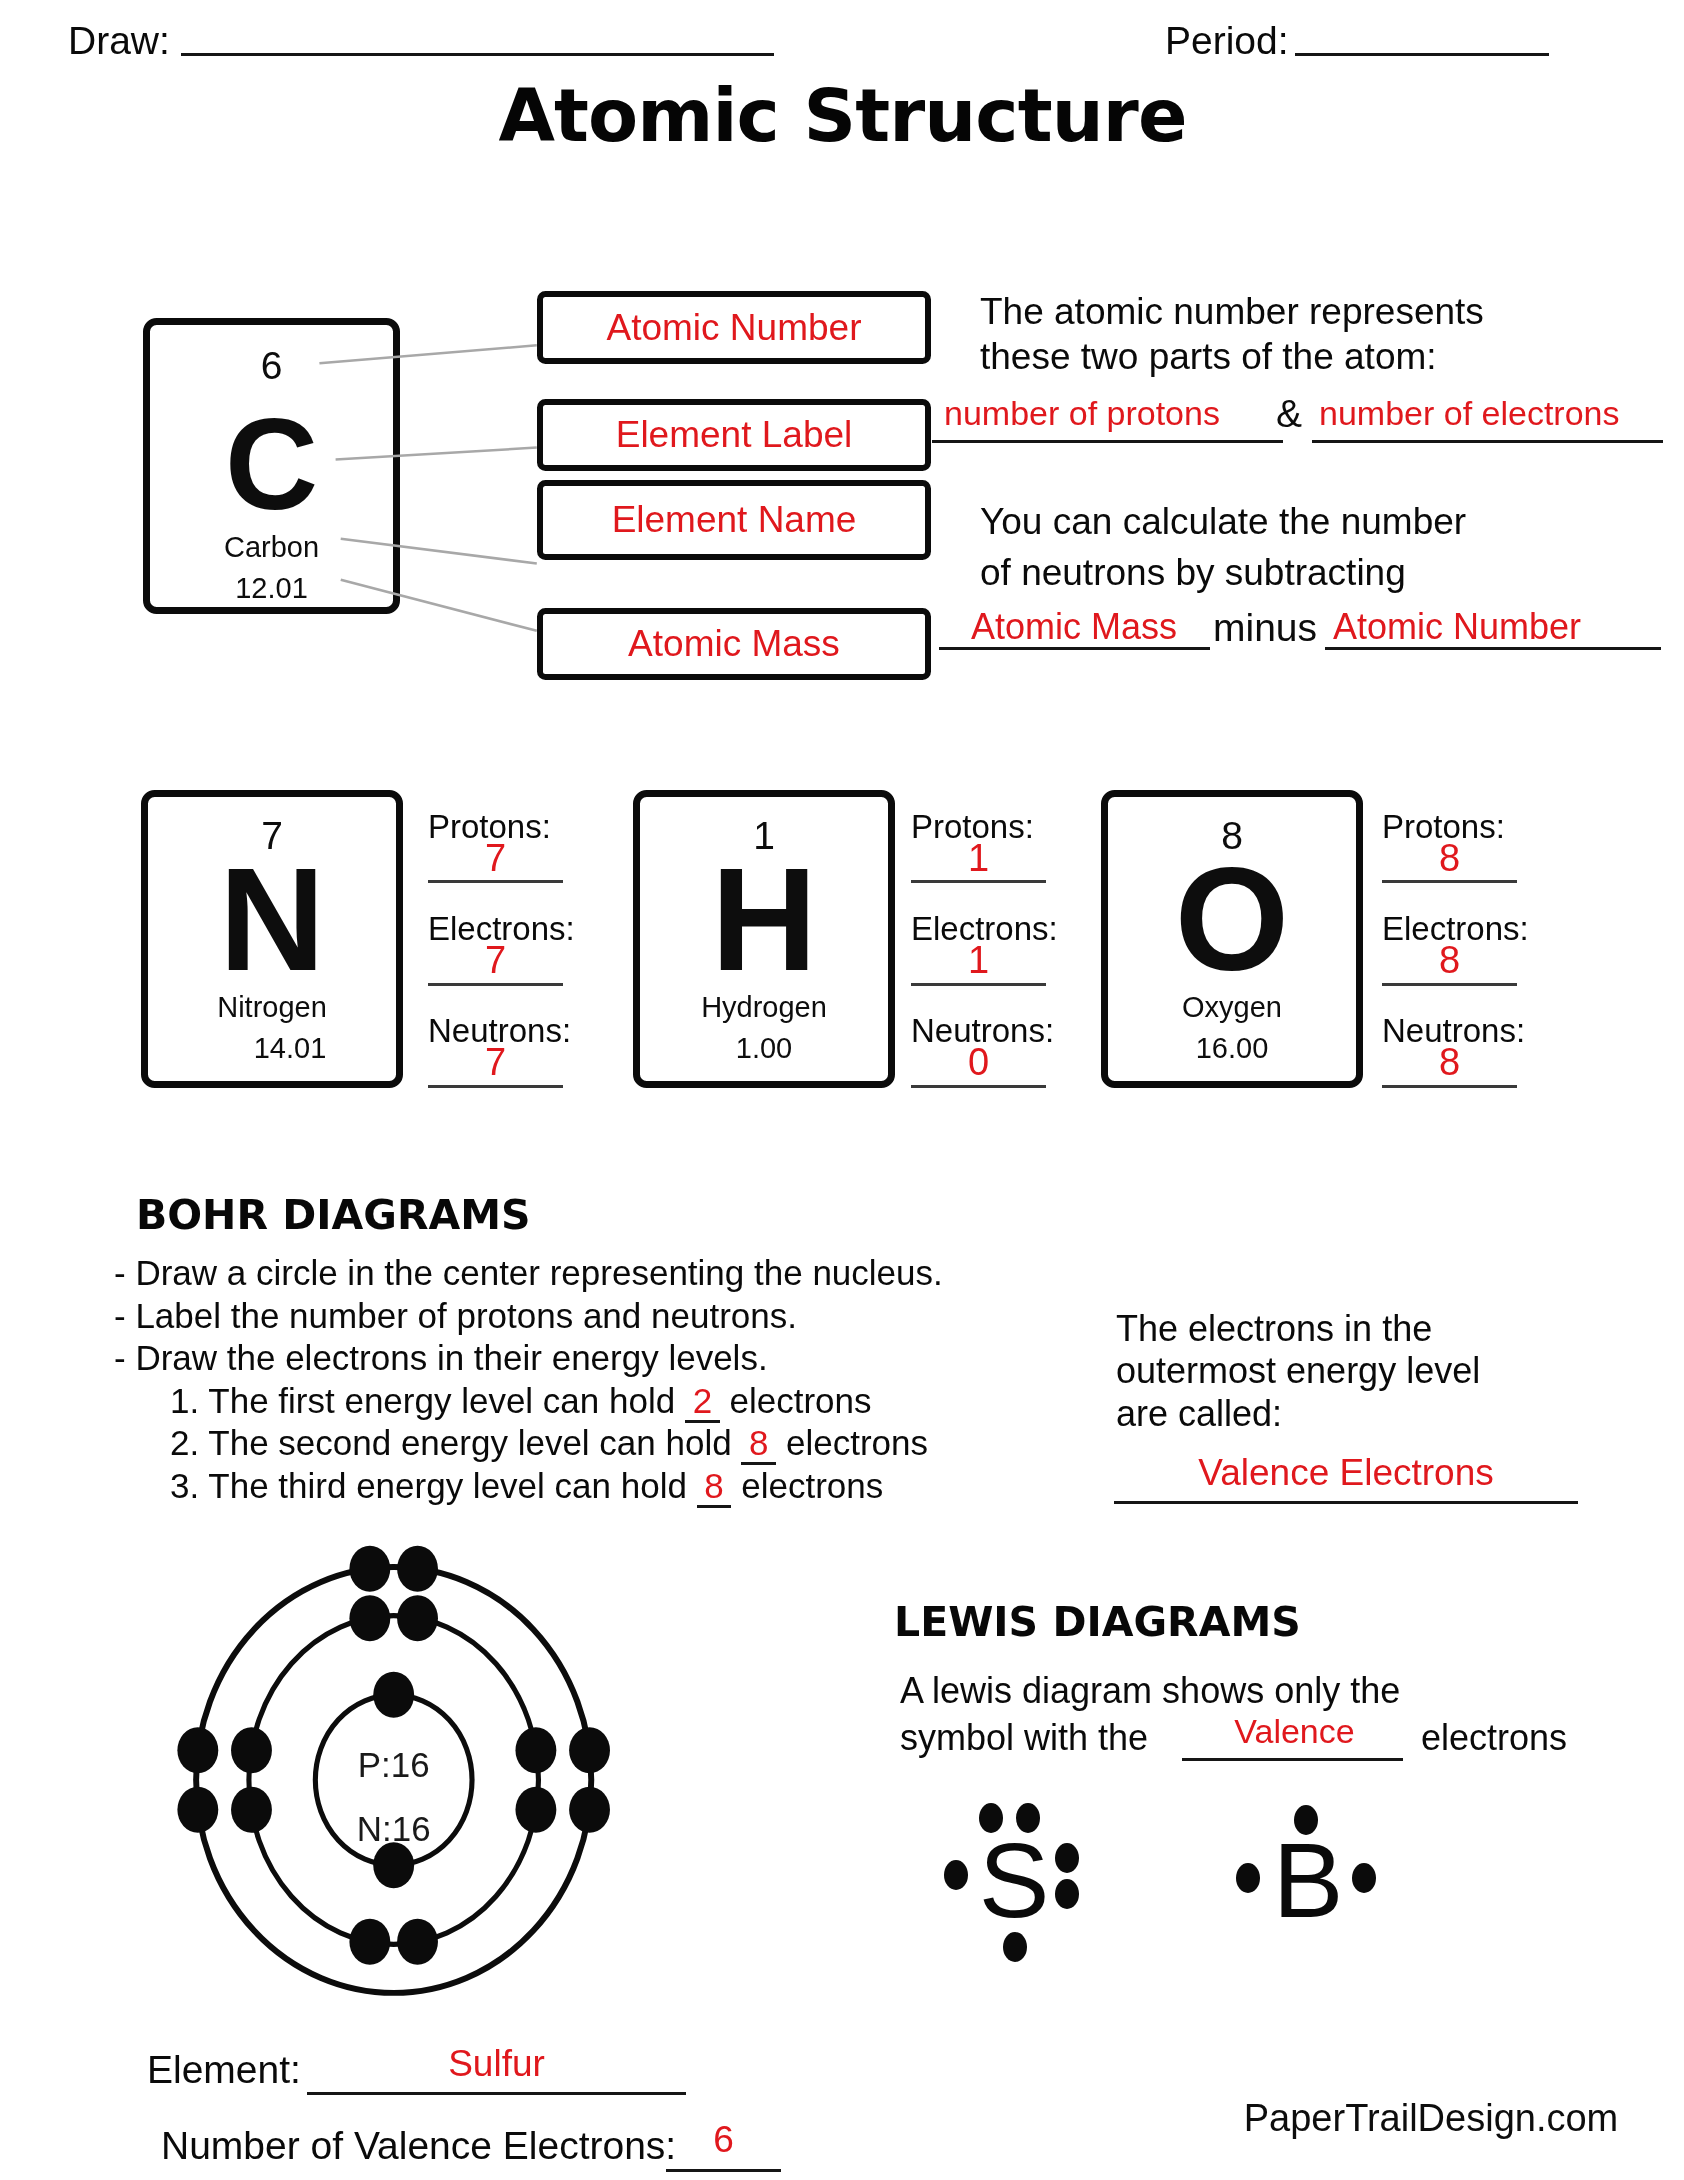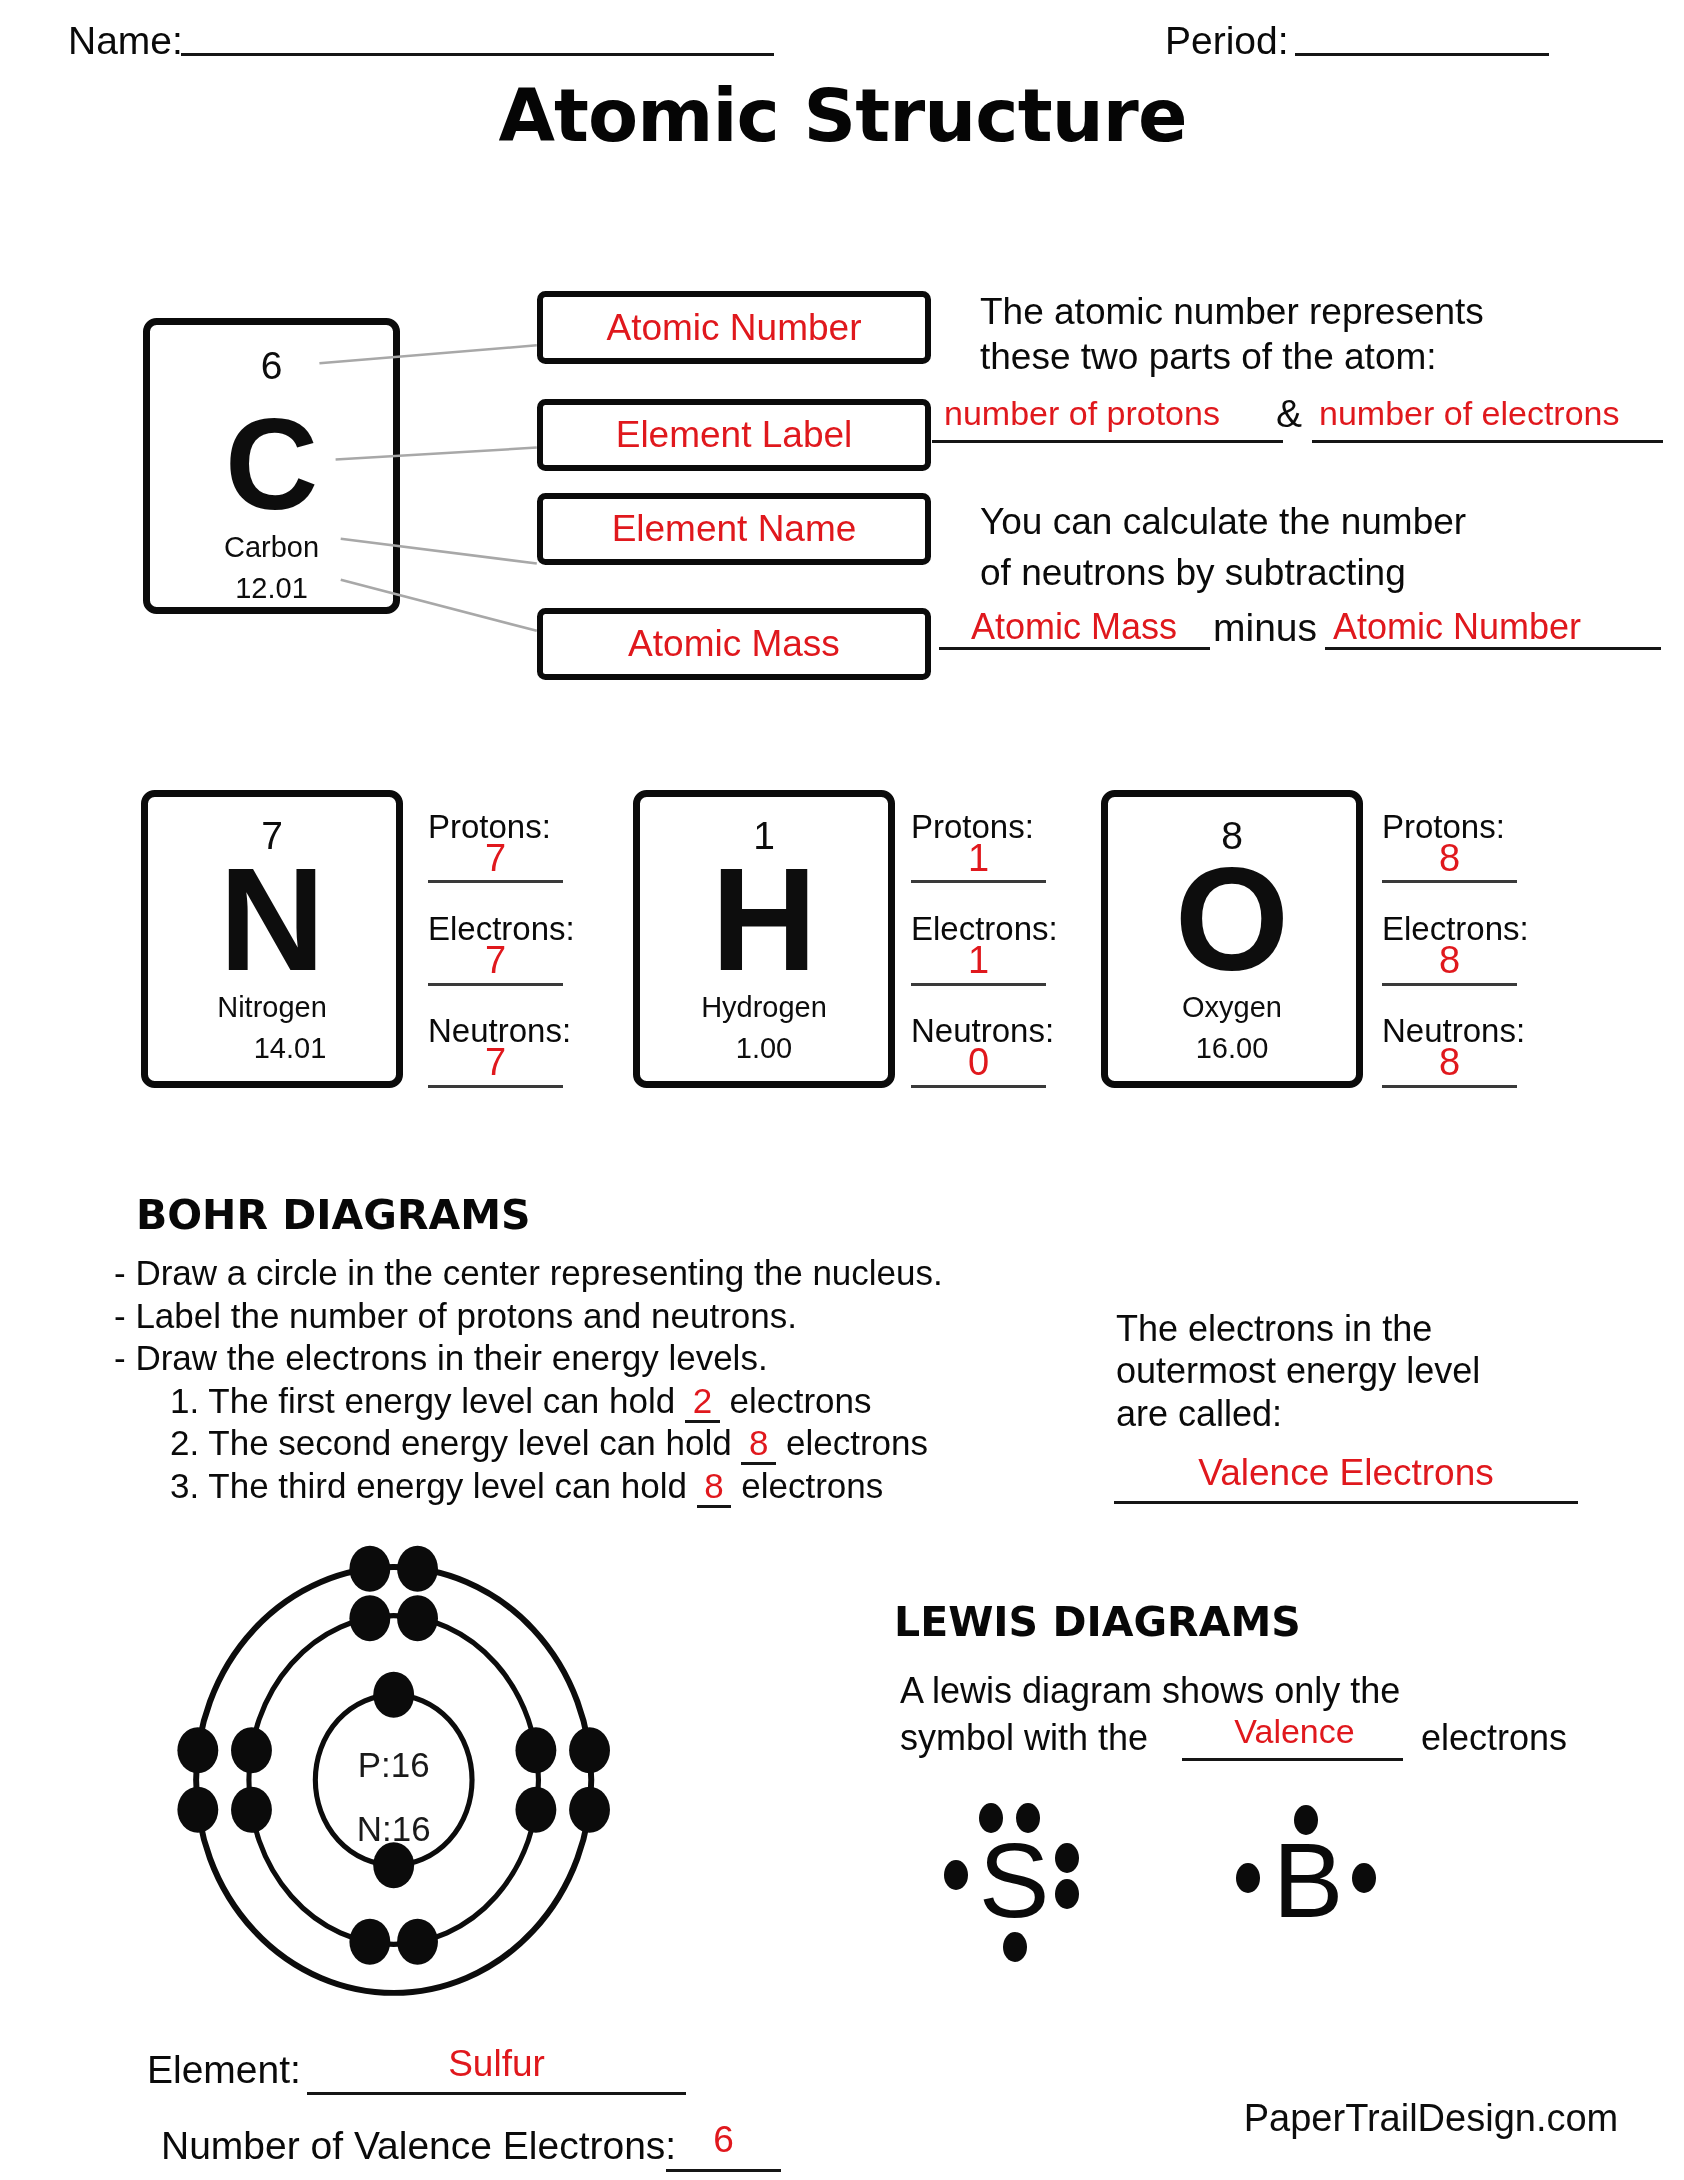--- a/index.html
+++ b/index.html
@@ -29,21 +29,21 @@
   .ansblank{display:inline-block;border-bottom:3.4px solid #161616;padding:0 7.7px;line-height:1.05;}
   .lewis-letter{position:absolute;width:102px;text-align:center;font-size:106px;line-height:1;color:#0a0a0a;}
   .ldot{position:absolute;width:24px;height:30px;border-radius:50%;background:#0b0b0b;}
   .bohr-svg{position:absolute;}
 </style>
 </head>
 <body>
 
 <div class="page">
 
-  <div class="abs hdr" style="left:68px;top:19px;">Name:</div>
+  <div class="abs hdr" style="left:68px;top:19px;">Draw:</div>
   <div class="u" style="left:181px;top:53px;width:593px;"></div>
   <div class="abs hdr" style="left:1165px;top:19px;">Period:</div>
   <div class="u" style="left:1295px;top:53px;width:254px;"></div>
 
   <div class="abs title" style="top:73px;">Atomic Structure</div>
 
   <div class="cardbox" style="left:143px;top:318px;width:257px;height:296px;">
     <div class="cnum" style="top:19px;">6</div>
     <div class="csym" style="top:75px;font-size:129px;">C</div>
     <div class="cname" style="top:206px;">Carbon</div>
@@ -52,21 +52,21 @@
 
   <svg class="bohr-svg" style="left:315px;top:324px;" width="239" height="358" viewBox="0 0 280 420">
     <line x1="5" y1="46" x2="260" y2="25" stroke="#a8a8a8" stroke-width="3"></line>
     <line x1="24" y1="159" x2="260" y2="145" stroke="#a8a8a8" stroke-width="3"></line>
     <line x1="30" y1="252" x2="260" y2="281" stroke="#a8a8a8" stroke-width="3"></line>
     <line x1="30" y1="300" x2="260" y2="360" stroke="#a8a8a8" stroke-width="3"></line>
   </svg>
 
   <div class="labelbox red" style="top:291px;">Atomic Number</div>
   <div class="labelbox red" style="top:399px;height:72px;">Element Label</div>
-  <div class="labelbox red" style="top:493px;height:72px;">Element Name</div>
+  <div class="labelbox red" style="top:480px;height:80px;">Element Name</div>
   <div class="labelbox red" style="top:608px;height:72px;">Atomic Mass</div>
 
   <div class="abs para" style="left:980px;top:291px;">The atomic number represents</div>
   <div class="abs para" style="left:980px;top:336px;">these two parts of the atom:</div>
 
   <div class="abs red" style="left:944px;top:394px;font-size:34px;">number of protons</div>
   <div class="abs" style="left:1276px;top:392px;font-size:39px;">&amp;</div>
   <div class="abs red" style="left:1319px;top:394px;font-size:34px;">number of electrons</div>
   <div class="u" style="left:932px;top:440px;width:351px;"></div>
   <div class="u" style="left:1312px;top:440px;width:351px;"></div>

